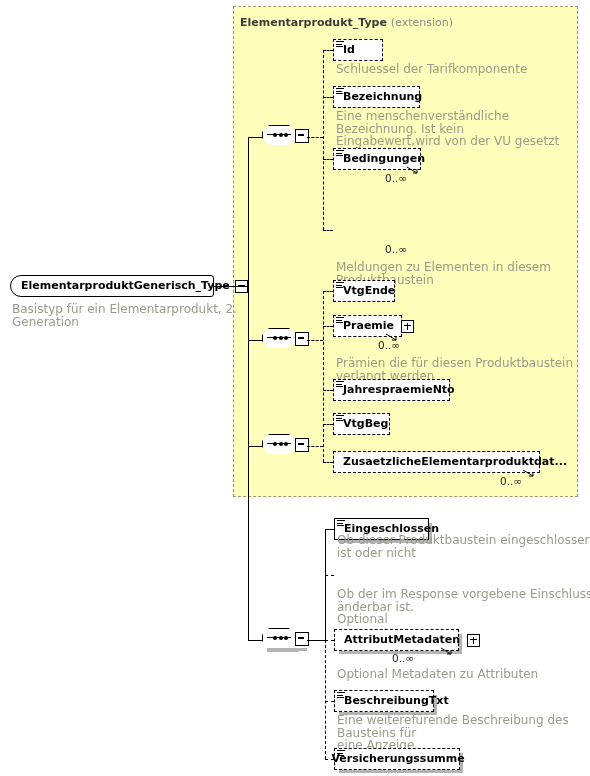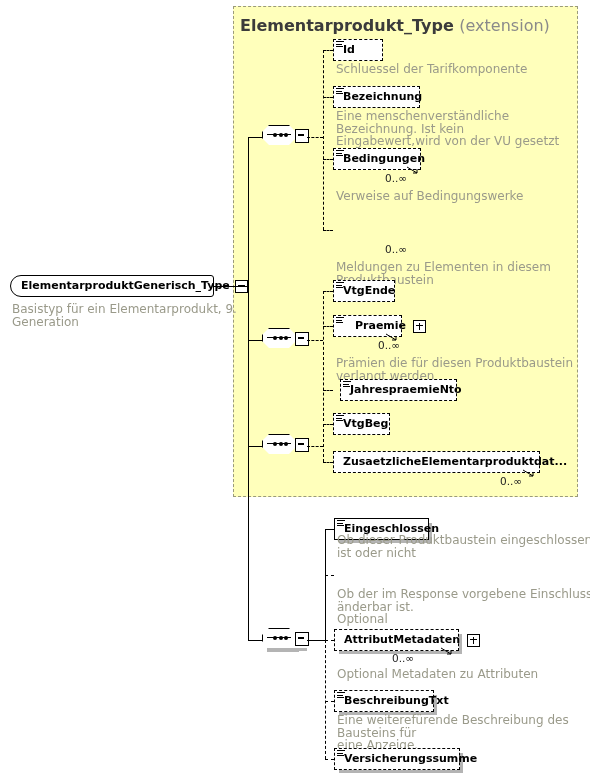--- a/index.html
+++ b/index.html
@@ -15,21 +15,21 @@
 
   
   .panel{
     position:absolute;
     background:#ffffbb;
     border:1px dashed #9a9a7a;
     box-sizing:border-box;
   }
   .panel-title{
     position:absolute;
-    font-size:16px;
+    font-size:11px;
     font-weight:bold;
     color:#3b3b3b;
     white-space:nowrap;
   }
   .panel-title .ext{
     font-weight:normal;
     color:#8a8a8a;
   }
 
   
@@ -190,21 +190,21 @@
     <span>Elementarprodukt_Type</span>
     <span class="ext">(extension)</span>
   </div>
 
   <div class="rootnode" style="left:10px;top:275px;width:204px;">
     <span class="lbl">ElementarproduktGenerisch_Type</span>
     <span class="collapser"></span>
     <span class="shadow"></span>
     <span class="shadow-r"></span>
   </div>
-  <div class="anno" style="left:12px;top:303px;width:230px;">Basistyp für ein Elementarprodukt, 9. Generation</div>
+  <div class="anno" style="left:12px;top:303px;width:230px;">Basistyp für ein Elementarprodukt, 2. Generation</div>
 
   <div class="ln h-solid" style="left:214px;top:286px;width:34px;"></div>
 
   <div class="ln v-solid" style="left:248px;top:137px;height:503px;"></div>
 
   <div class="ln h-solid" style="left:248px;top:137px;width:14px;"></div>
   <div class="seq" style="left:262px;top:125px;">
     <span class="body"></span>
     <span class="bar"></span>
     <span class="dot d1"></span>
@@ -254,21 +254,20 @@
       </span>
     <span class="lbl">Bedingungen</span>
     <span class="shadow"></span>
     <span class="shadow-r"></span>
     <svg class="rep" style="left:72px;top:17px;" viewBox="0 0 14 9">
       <path d="M1,1 L11,7" stroke="#000" fill="none" stroke-width="1"></path>
       <path d="M11,7 L7,7 M11,7 L11,3" stroke="#000" fill="none" stroke-width="1"></path>
     </svg>
   </div>
   <div class="card" style="left:385px;top:172px;">0..∞</div>
-  <div class="anno" style="left:336px;top:190px;width:245px;">Verweise auf Bedingungswerke</div>
 
   <div class="ln h-dash" style="left:323px;top:230px;width:10px;"></div>
   <div class="card" style="left:385px;top:243px;">0..∞</div>
   <div class="anno" style="left:336px;top:261px;width:250px;">Meldungen zu Elementen in diesem Produktbaustein</div>
 
   <div class="ln h-solid" style="left:248px;top:340px;width:14px;"></div>
   <div class="seq" style="left:262px;top:328px;">
     <span class="body"></span>
     <span class="bar"></span>
     <span class="dot d1"></span>
@@ -287,40 +286,40 @@
         <i></i>
         <i></i>
         <i></i>
       </span>
     <span class="lbl">VtgEnde</span>
     <span class="shadow"></span>
     <span class="shadow-r"></span>
   </div>
 
   <div class="ln h-dash" style="left:323px;top:326px;width:10px;"></div>
-  <div class="node dashed" style="left:333px;top:315px;width:69px;padding-left:12px;">
+  <div class="node dashed" style="left:333px;top:315px;width:69px;">
     <span class="glyph-lines">
         <i></i>
         <i></i>
         <i></i>
       </span>
     <span class="lbl">Praemie</span>
     <span class="expander"></span>
     <span class="shadow"></span>
     <span class="shadow-r"></span>
     <svg class="rep" style="left:51px;top:17px;" viewBox="0 0 14 9">
       <path d="M1,1 L11,7" stroke="#000" fill="none" stroke-width="1"></path>
       <path d="M11,7 L7,7 M11,7 L11,3" stroke="#000" fill="none" stroke-width="1"></path>
     </svg>
   </div>
   <div class="card" style="left:378px;top:339px;">0..∞</div>
   <div class="anno" style="left:336px;top:357px;width:250px;">Prämien die für diesen Produktbaustein verlangt werden</div>
 
   <div class="ln h-dash" style="left:323px;top:390px;width:10px;"></div>
-  <div class="node dashed" style="left:333px;top:379px;width:117px;margin-left:7px;">
+  <div class="node dashed" style="left:333px;top:379px;width:117px;">
     <span class="glyph-lines">
         <i></i>
         <i></i>
         <i></i>
       </span>
     <span class="lbl">JahrespraemieNto</span>
     <span class="shadow"></span>
     <span class="shadow-r"></span>
   </div>
 
@@ -417,21 +416,21 @@
         <i></i>
       </span>
     <span class="lbl">BeschreibungTxt</span>
     <span class="shadow"></span>
     <span class="shadow-r"></span>
   </div>
   <div class="anno" style="left:337px;top:714px;width:265px;">Eine weiterefürende Beschreibung des Bausteins für
 eine Anzeige.</div>
 
   <div class="ln h-dash" style="left:325px;top:759px;width:9px;"></div>
-  <div class="node dashed" style="left:334px;top:748px;width:126px;">
+  <div class="node dashed" style="left:334px;top:748px;width:126px;justify-content:center;">
     <span class="glyph-lines">
         <i></i>
         <i></i>
         <i></i>
       </span>
     <span class="lbl">Versicherungssumme</span>
     <span class="shadow"></span>
     <span class="shadow-r"></span>
   </div>
 

